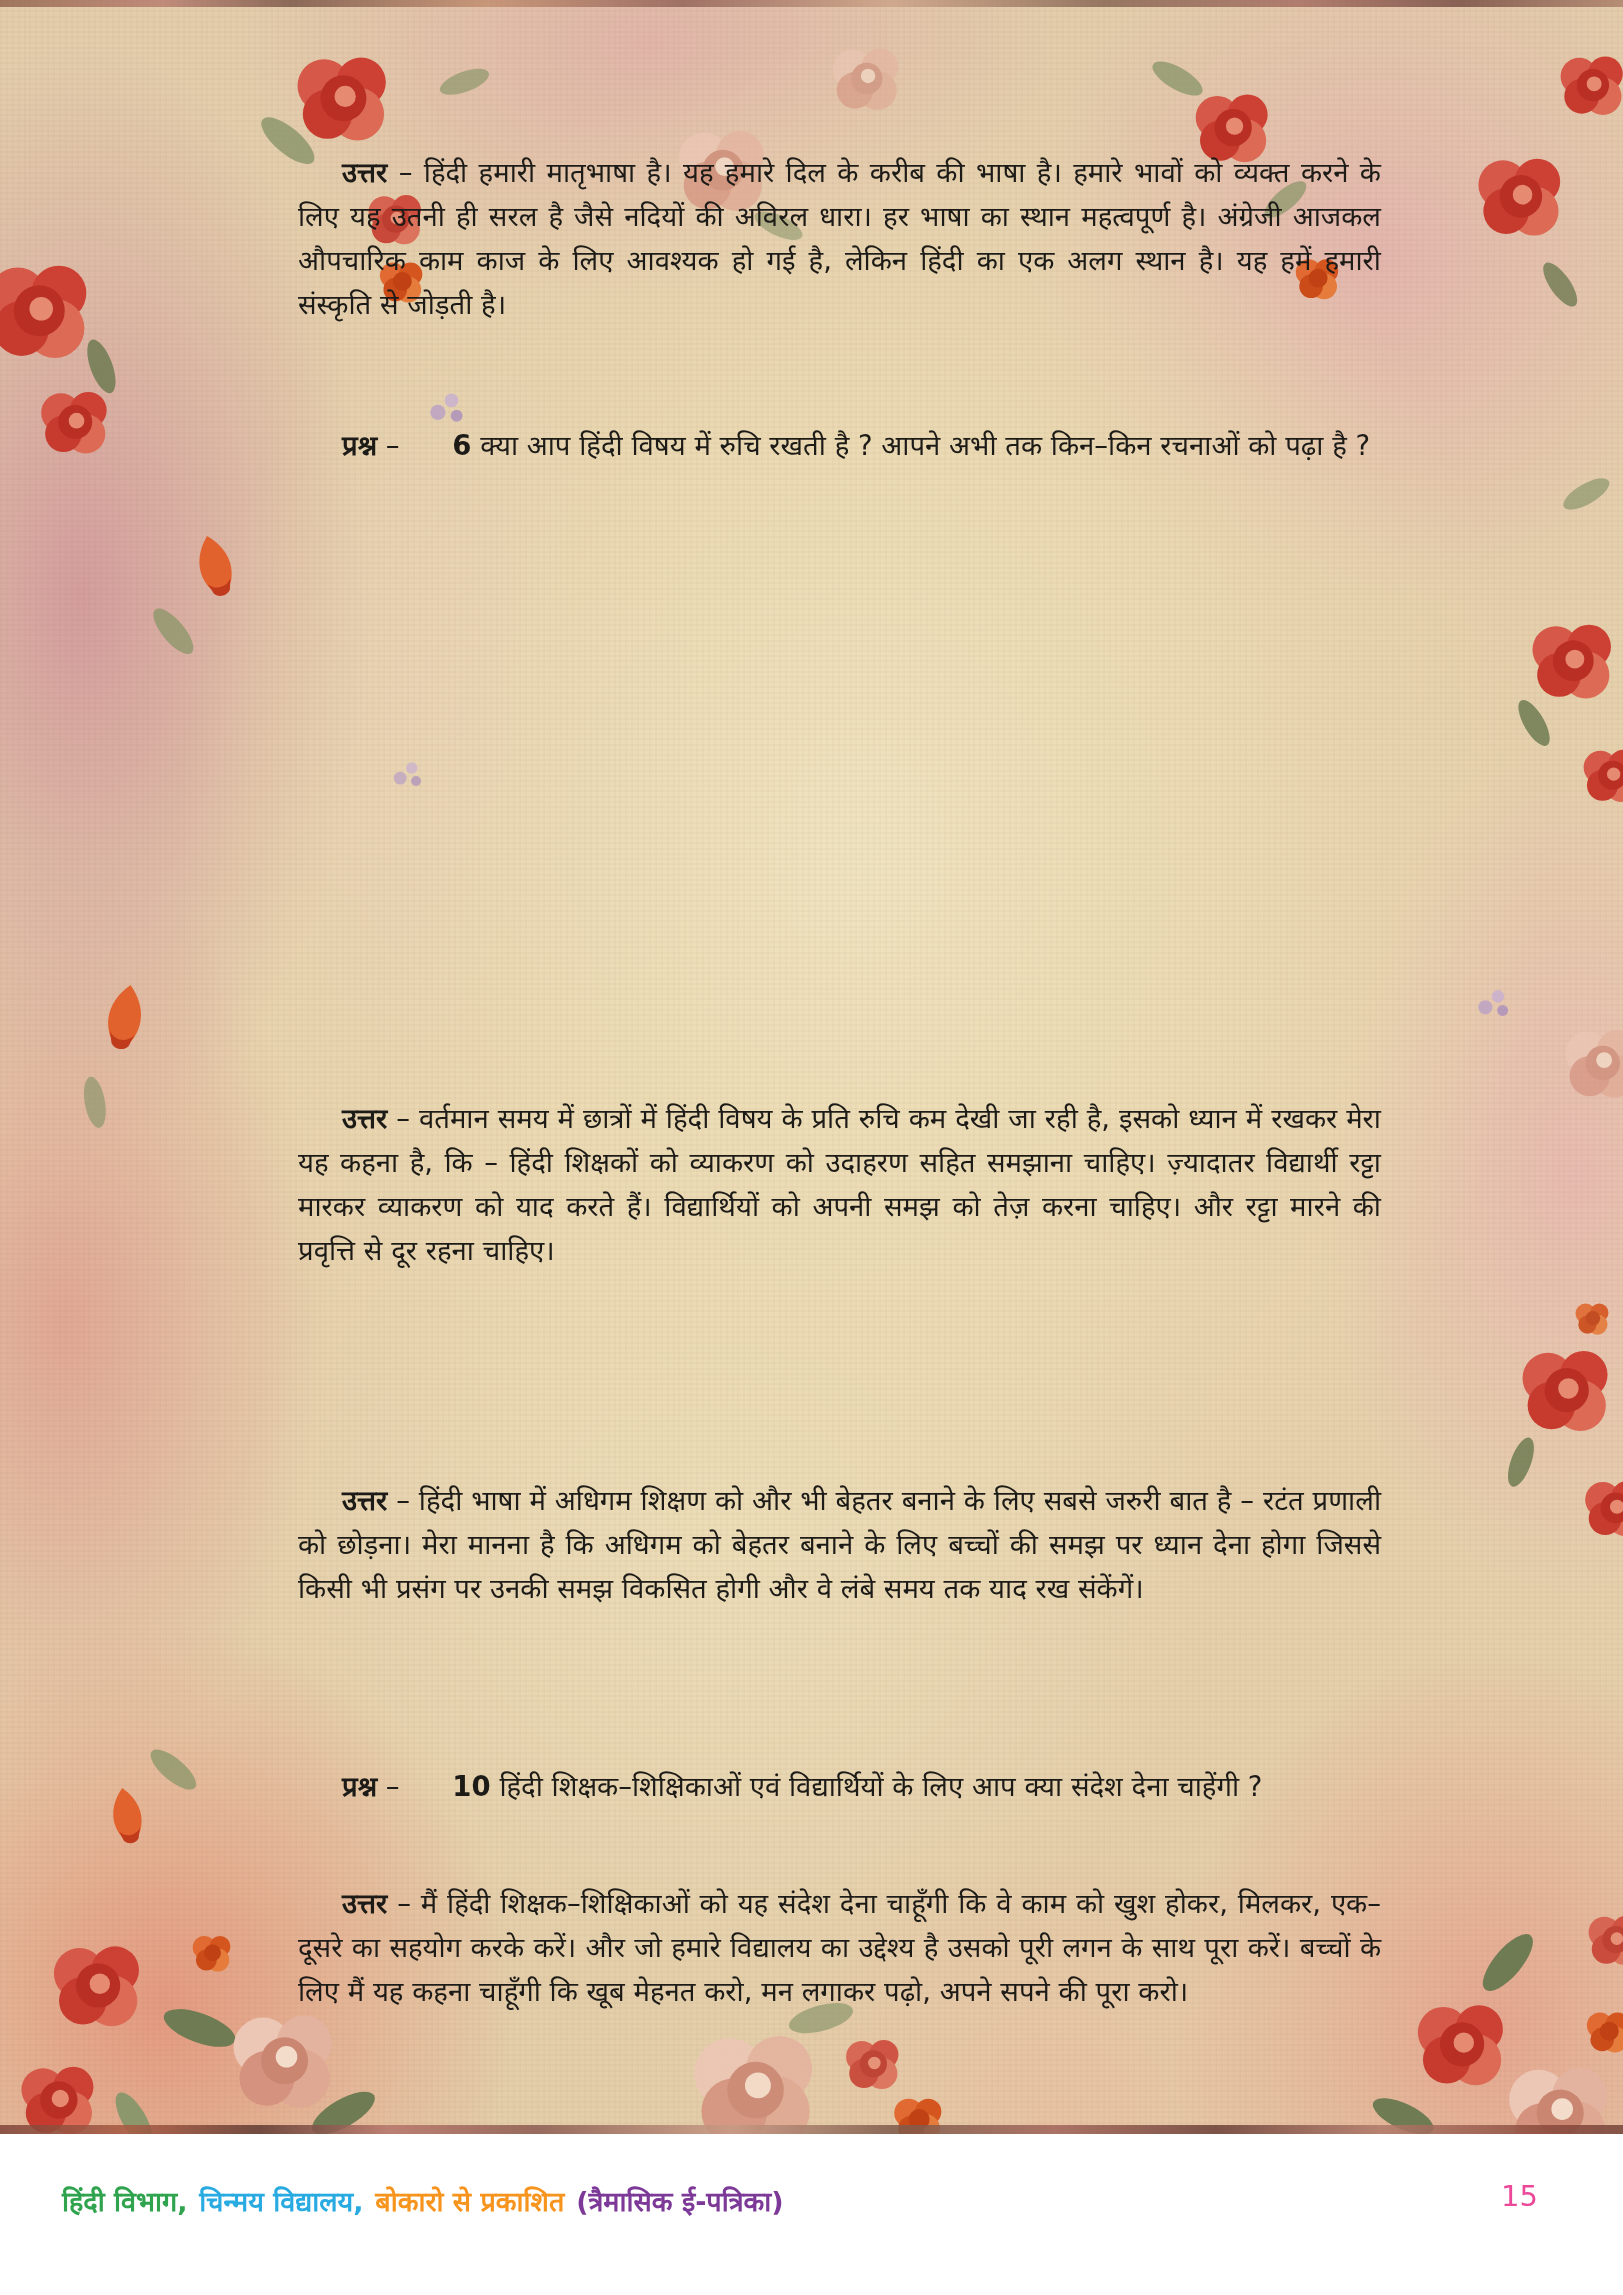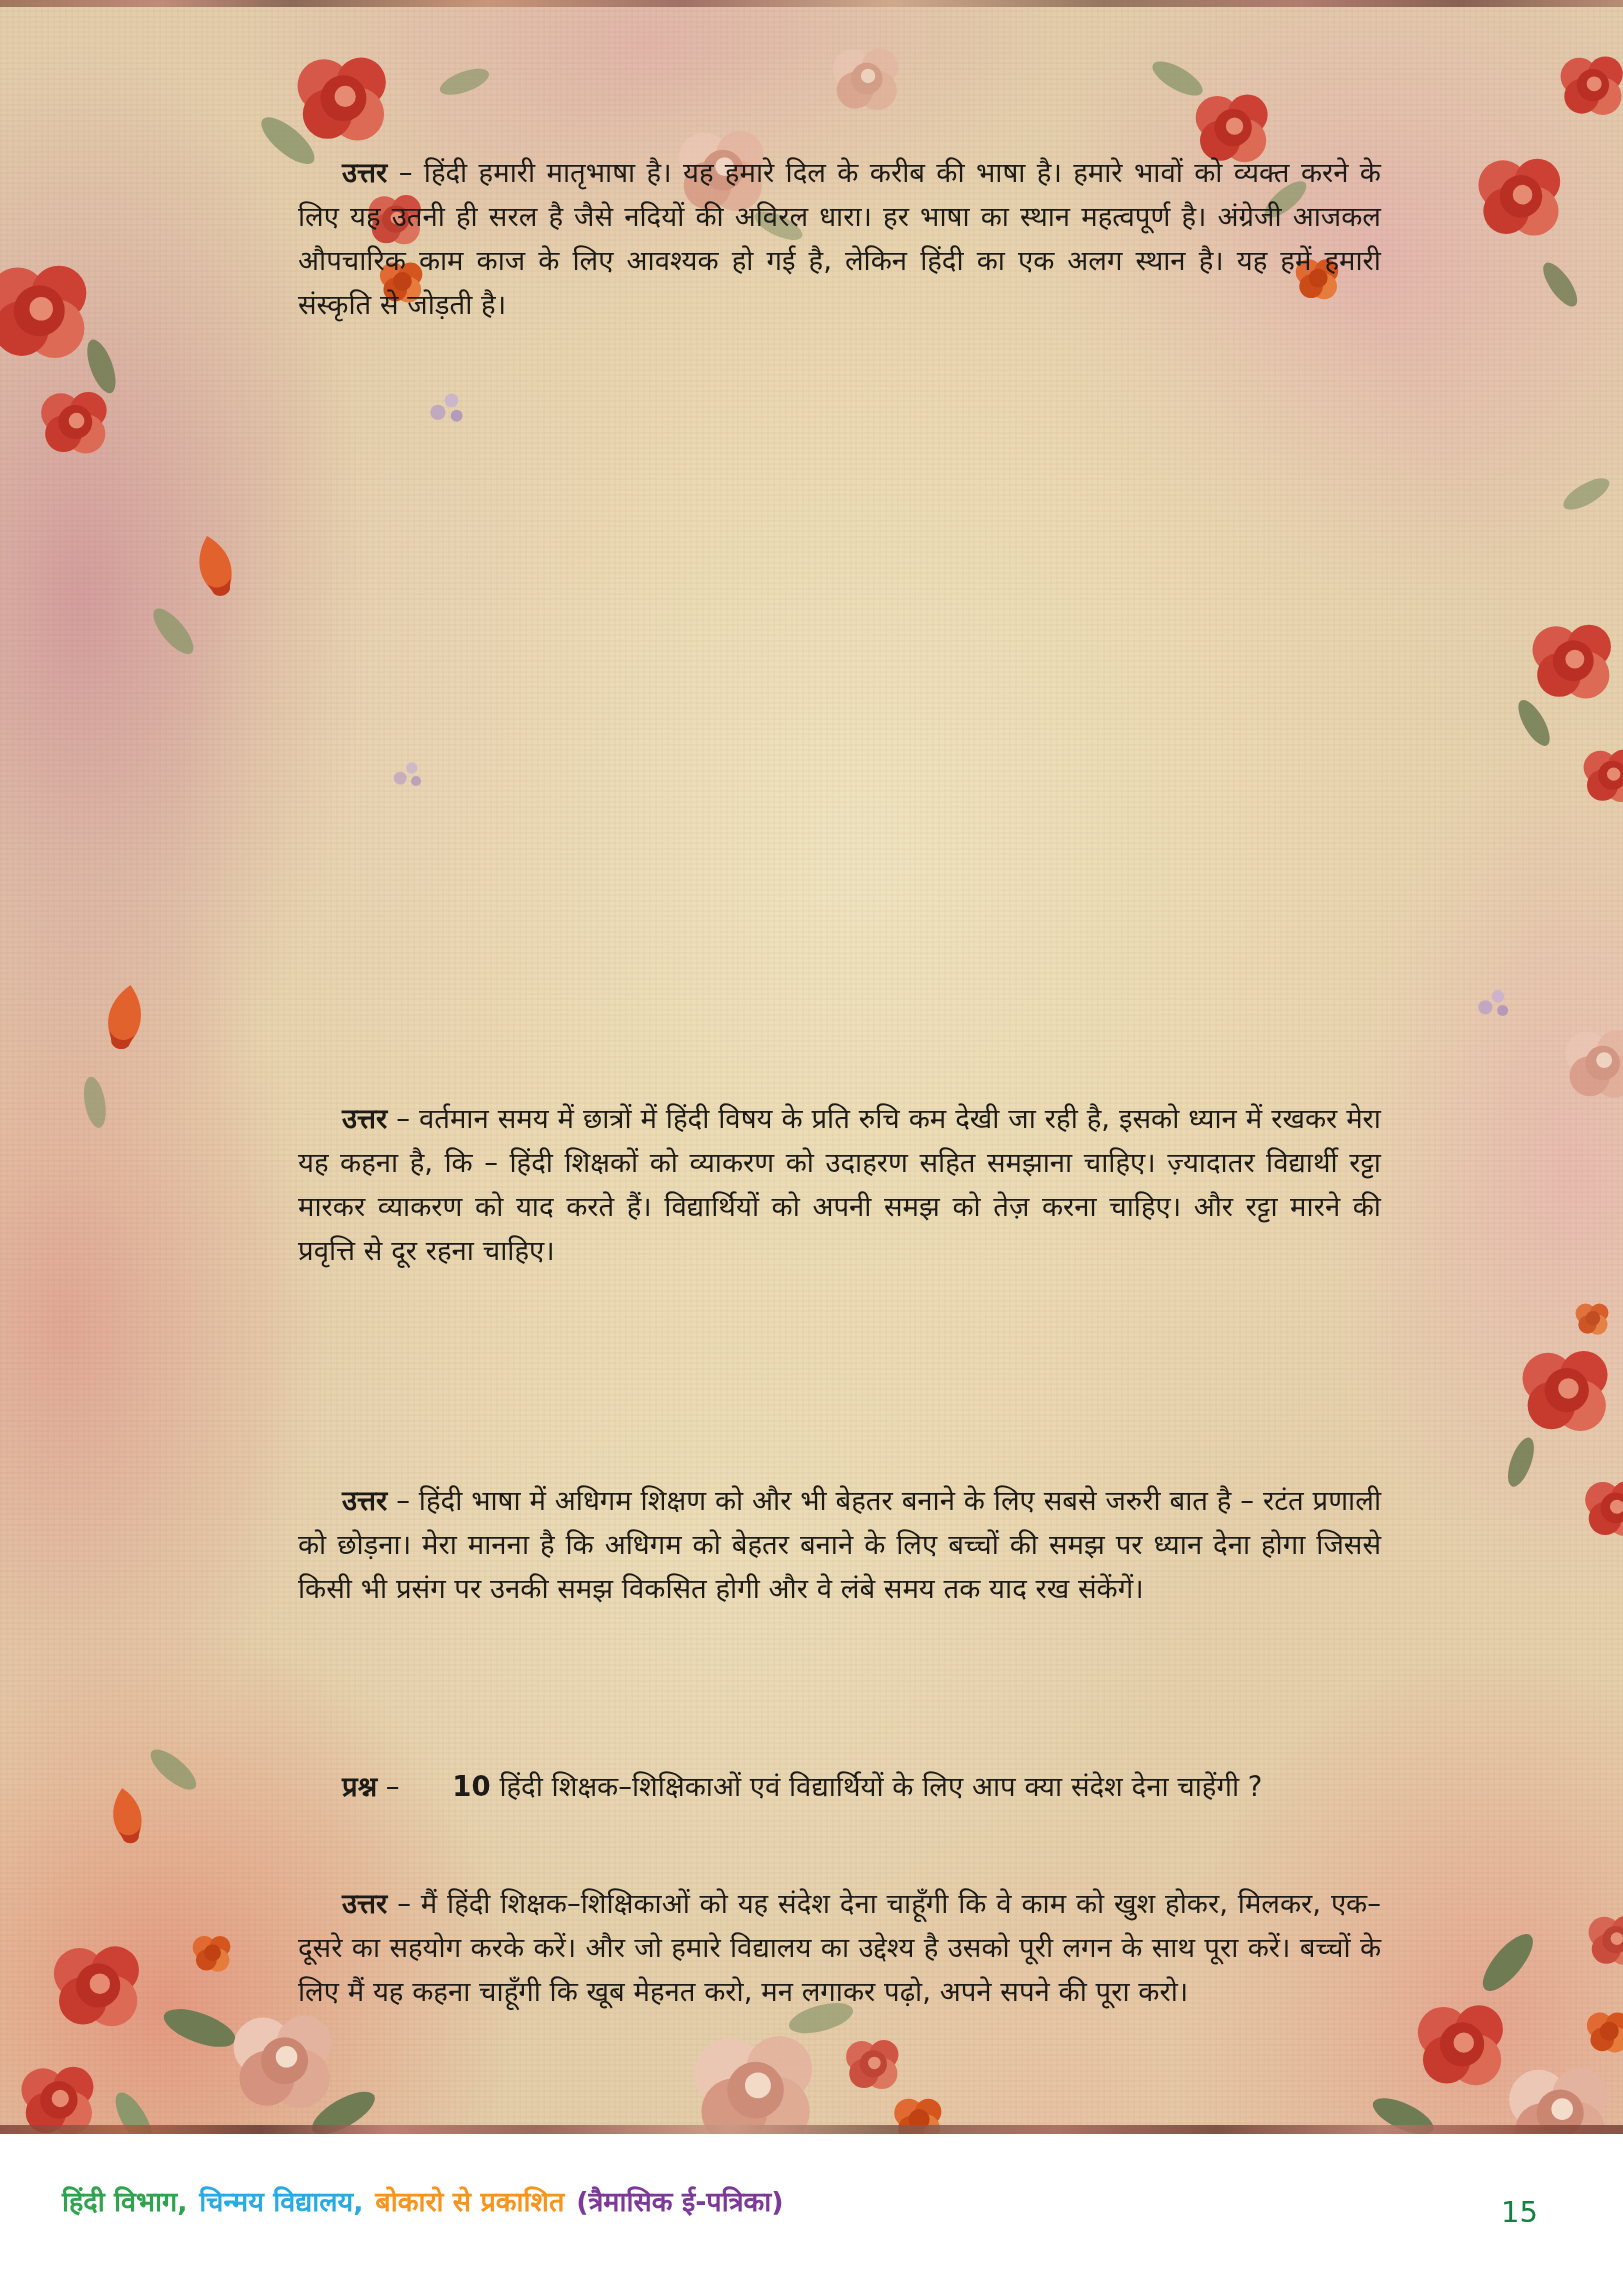--- a/index.html
+++ b/index.html
@@ -45,21 +45,21 @@
   .lbl,.num{font-weight:bold;margin-left:44px;}
 
   
   .footer-bar{position:absolute;left:0;bottom:0;width:1623px;height:134px;background:#ffffff;z-index:3;padding-left:18px;}
   .footer-line{position:absolute;left:62px;top:21px;font-size:27px;font-weight:bold;white-space:nowrap;}
   .fseg{margin-right:11.8px;}
   .fc0{color:#2fa34d;}
   .fc1{color:#29abe2;}
   .fc2{color:#f7941d;}
   .fc3{color:#7c3997;}
-  .page-num{position:absolute;right:103px;top:34px;font-size:29px;color:#15803d;font-weight:normal;}
+  .page-num{position:absolute;right:103px;top:18px;font-size:29px;color:#ec4899;font-weight:normal;}
 </style>
 </head>
 <body>
 
 <div class="page">
 
   <div class="artwork">
     <svg class="flora" width="1623" height="2134" viewBox="0 0 2481 3262" aria-hidden="true">
       <defs>
         <g id="rose">
@@ -166,20 +166,26 @@
   </div>
 
   <div class="content">
 
     <p class="qa" style="top:150px">
       <span class="lbl">उत्तर</span>
       <span class="dash">–</span>
       <span class="txt">हिंदी हमारी मातृभाषा है। यह हमारे दिल के करीब की भाषा है। हमारे भावों को व्यक्त करने के लिए यह उतनी ही सरल है जैसे नदियों की अविरल धारा। हर भाषा का स्थान महत्वपूर्ण है। अंग्रेजी आजकल औपचारिक काम काज के लिए आवश्यक हो गई है, लेकिन हिंदी का एक अलग स्थान है। यह हमें हमारी संस्कृति से जोड़ती है।</span>
     </p>
 
+    <p class="qa" style="top:423px">
+      <span class="lbl">प्रश्न</span>
+      <span class="dash">–</span>
+      <span class="num">6</span>
+      <span class="txt">क्या आप हिंदी विषय में रुचि रखती है ? आपने अभी तक किन–किन रचनाओं को पढ़ा है ?</span>
+    </p>
 
 
 
 
 
     <p class="qa" style="top:1096px">
       <span class="lbl">उत्तर</span>
       <span class="dash">–</span>
       <span class="txt">वर्तमान समय में छात्रों में हिंदी विषय के प्रति रुचि कम देखी जा रही है, इसको ध्यान में रखकर मेरा यह कहना है, कि – हिंदी शिक्षकों को व्याकरण को उदाहरण सहित समझाना चाहिए। ज़्यादातर विद्यार्थी रट्टा मारकर व्याकरण को याद करते हैं। विद्यार्थियों को अपनी समझ को तेज़ करना चाहिए। और रट्टा मारने की प्रवृत्ति से दूर रहना चाहिए।</span>
     </p>

